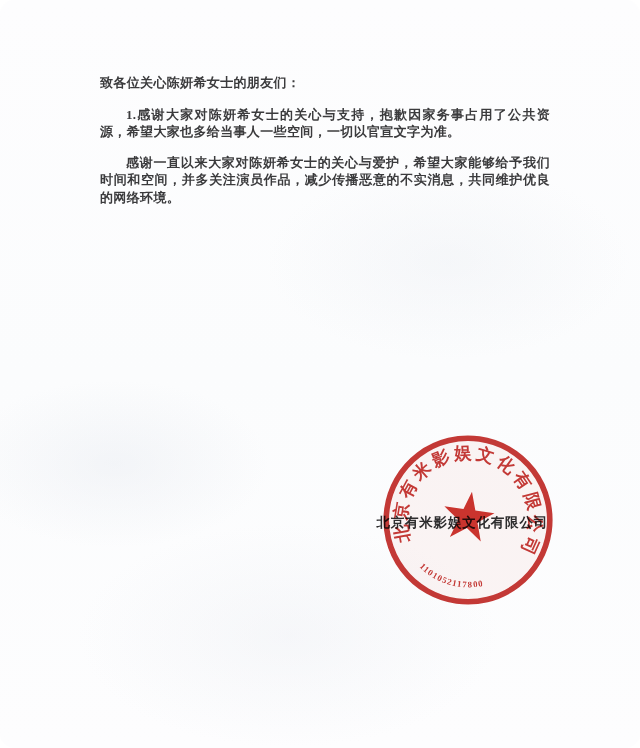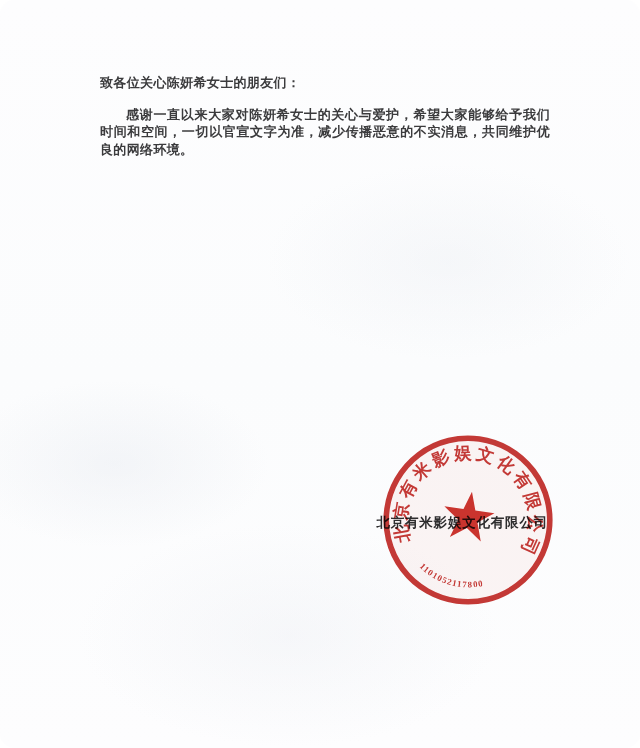--- a/index.html
+++ b/index.html
@@ -91,21 +91,22 @@
     fill: #c22a26;
   }
 </style>
 </head>
 <body>
 
 <div class="page">
 
   <div class="content">
     <p class="greeting">致各位关心陈妍希女士的朋友们：</p>
-    <p class="para">感谢一直以来大家对陈妍希女士的关心与爱护，希望大家能够给予我们时间和空间，一切以官宣文字为准，减少传播恶意的不实消息，共同维护优良的网络环境。</p>
+    <p class="para">1.感谢大家对陈妍希女士的关心与支持，抱歉因家务事占用了公共资源，希望大家也多给当事人一些空间，一切以官宣文字为准。</p>
+    <p class="para">感谢一直以来大家对陈妍希女士的关心与爱护，希望大家能够给予我们时间和空间，并多关注演员作品，减少传播恶意的不实消息，共同维护优良的网络环境。</p>
   </div>
 
   <div class="signature">
     <p class="company">北京有米影娱文化有限公司</p>
   </div>
 
   <svg class="seal" viewBox="0 0 180 180" aria-hidden="true">
     <defs>
       <path id="ring-top-path" d="M 38.04 120 A 60 60 0 1 1 141.96 120" fill="none"></path>
       <path id="ring-bottom-path" d="M 47.6 140.6 A 66 66 0 0 0 132.4 140.6" fill="none"></path>

